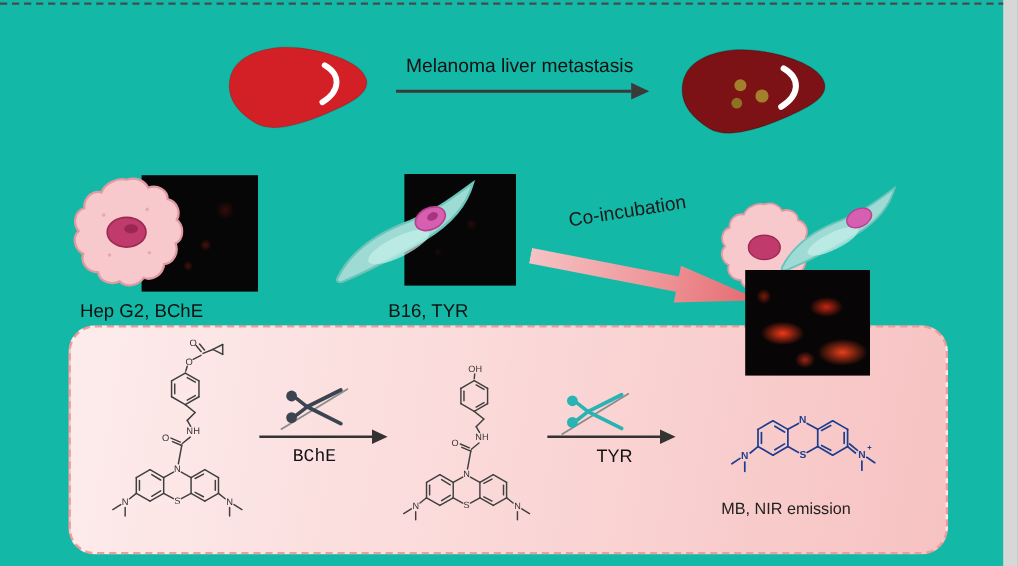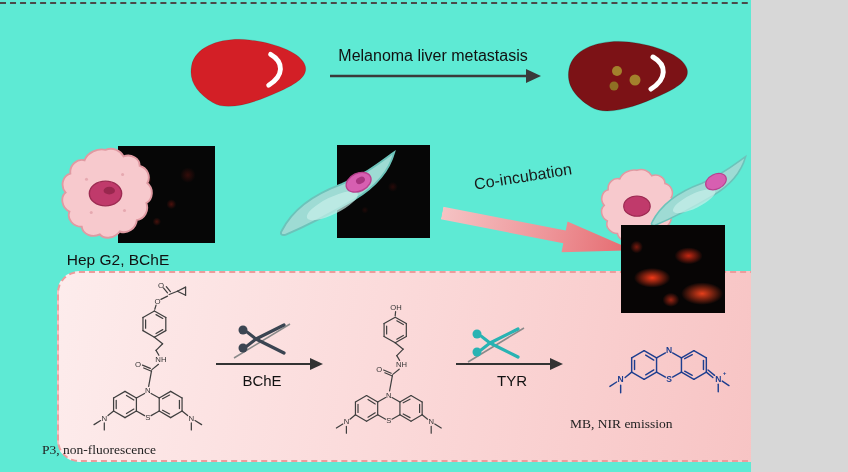--- a/index.html
+++ b/index.html
@@ -1,20 +1,20 @@
 <!DOCTYPE html>
 <html><head>
 <meta charset="utf-8">
 <style>
   html,body{margin:0;padding:0;background:#d7d7d7;}
-  #canvas{position:relative;width:751px;height:472px;background:#5eead4;overflow:hidden;
+  #canvas{position:relative;width:836px;height:472px;background:#14b8a6;overflow:hidden;
           font-family:"Liberation Sans",sans-serif;color:#1a1a1a;}
   .abs{position:absolute;}
   .lbl{font-size:15.5px;text-align:center;color:#111;}
-  .cap{font-size:13.5px;text-align:left;color:#222;font-family:Liberation Serif, serif;}
+  .cap{font-size:13.5px;text-align:center;color:#222;}
   .enz{font-size:15px;text-align:center;color:#111;}
   svg text{font-family:"Liberation Sans",sans-serif;}
   .struct line,.struct path,.struct polygon{stroke:#3f3f3f;stroke-width:1.5;fill:none;stroke-linecap:round;}
   .struct text{fill:#333;font-size:9.5px;text-anchor:middle;dominant-baseline:middle;}
   .mb line,.mb path{stroke:#1d3e8f;stroke-width:1.6;fill:none;stroke-linecap:round;}
   .mb text{fill:#1d3e8f;font-size:9.5px;text-anchor:middle;dominant-baseline:middle;font-weight:bold;}
   .fluor{background-color:#060606;}
   #top-dash{left:0;top:2px;width:848px;height:0;border-top:2px dashed #4a4a4a;}
   #panel{left:57px;top:271px;width:729px;height:187px;border:2px dashed #ee9c9c;border-radius:22px;
          background:linear-gradient(100deg,#fdecec 0%,#fbdada 45%,#f7c2c2 100%);}
@@ -70,20 +70,21 @@
        radial-gradient(5px 5px at 30% 70%,rgba(110,18,12,.25),transparent 70%);"></div>
 
   <svg class="abs" style="left:276px;top:146px;z-index:2;" width="122" height="95" viewBox="0 0 130 100">
     <path d="M6,90 C20,62 48,48 70,40 C95,30 112,16 126,6 C120,28 104,44 84,56 C62,69 34,84 10,94 C6,95 4,93 6,90 Z" fill="#9edbd4" stroke="#6cc3ba" stroke-width="2"></path>
     <ellipse cx="60" cy="63" rx="30" ry="9" fill="#c8efe9" opacity="0.7" transform="rotate(-26 60 63)"></ellipse>
     <ellipse cx="88" cy="38" rx="14" ry="9.5" fill="#d75fb1" stroke="#b8418f" stroke-width="1.5" transform="rotate(-26 88 38)"></ellipse>
     <ellipse cx="90" cy="36" rx="5" ry="3.5" fill="#a83480" transform="rotate(-26 90 36)"></ellipse>
   </svg>
 
   <div class="abs lbl" style="left:38px;top:251px;width:160px;">Hep G2, BChE</div>
+  <div class="abs lbl" style="left:297px;top:251px;width:120px;">B16, TYR</div>
 
   <div id="colabel" class="abs">Co-incubation</div>
   <div id="coarrow" class="abs"></div>
 
   <svg class="abs" style="left:598px;top:152px;z-index:2;" width="152" height="95" viewBox="0 0 160 100">
     <g transform="translate(0,16) scale(0.82)">
       <path d="M50,4 C58,1 66,5 69,11 C77,8 86,13 86,21 C94,23 98,32 94,39 C101,45 100,56 93,60 C96,68 91,77 83,78 C82,87 73,93 65,90 C60,97 49,99 44,93 C36,97 26,93 25,85 C16,85 9,77 12,69 C4,65 2,54 8,49 C2,42 5,31 13,29 C12,20 20,13 28,15 C31,7 42,2 50,4 Z" fill="#f7c9cd" stroke="#e09aa2" stroke-width="2"></path>
       <ellipse cx="50" cy="50" rx="17" ry="13" fill="#c03a6b" stroke="#9c2b52" stroke-width="1.5"></ellipse>
     </g>
     <g transform="translate(52,0) scale(0.82)">
@@ -157,36 +158,35 @@
       <line x1="117.7" y1="156" x2="103.8" y2="164"></line>
     <line x1="103.8" y1="164" x2="89.9" y2="156"></line>
     <line x1="94" y1="141" x2="102.5" y2="136.5"></line>
       <line x1="114.5" y1="143" x2="114.5" y2="153"></line>
       <line x1="102.5" y1="159.5" x2="94" y2="155"></line>
     <line x1="117.7" y1="156" x2="124.5" y2="161.5"></line>
     <text x="129" y="165">N</text>
     <line x1="133.5" y1="167.5" x2="141.5" y2="172.5"></line>
       <line x1="129" y1="170.5" x2="129" y2="179"></line>
   </svg>
-  <div class="abs cap" style="left:42px;top:442px;width:180px;">P3, non-fluorescence</div>
 
   <svg class="abs" style="left:232px;top:316px;" width="60" height="46" viewBox="0 0 60 46">
     <line x1="2" y1="42" x2="58" y2="8" stroke="#8a8a8a" stroke-width="1.5"></line>
     <line x1="24" y1="23" x2="52" y2="9" stroke="#3b4552" stroke-width="3.2" stroke-linecap="round"></line>
     <line x1="24" y1="23" x2="52" y2="37" stroke="#3b4552" stroke-width="3.2" stroke-linecap="round"></line>
     <line x1="15" y1="16" x2="24" y2="23" stroke="#3b4552" stroke-width="3" stroke-linecap="round"></line>
     <line x1="15" y1="30" x2="24" y2="23" stroke="#3b4552" stroke-width="3" stroke-linecap="round"></line>
     <circle cx="11" cy="14" r="4.5" fill="#3b4552"></circle>
       <circle cx="11" cy="32" r="4.5" fill="#3b4552"></circle>
   </svg>
   <svg class="abs" style="left:216px;top:352px;" width="108" height="24" viewBox="0 0 108 24">
     <line x1="0" y1="12" x2="94" y2="12" stroke="#333" stroke-width="2"></line>
     <polygon points="94,6 107,12 94,18" fill="#333"></polygon>
   </svg>
-  <div class="abs enz" style="left:222px;top:372px;width:80px;">BChE</div>
+  <div class="abs enz" style="left:222px;top:372px;width:80px;font-family:Liberation Mono, monospace;">BChE</div>
 
   <svg class="abs struct" style="left:325px;top:290px;" width="126" height="152" viewBox="0 0 150 190">
     <text x="85" y="22">OH</text>
     <line x1="84.5" y1="27" x2="84" y2="32"></line>
     <line x1="84" y1="34" x2="97.9" y2="42"></line>
       <line x1="97.9" y1="42" x2="97.9" y2="58"></line>
     <line x1="97.9" y1="58" x2="84" y2="66"></line>
       <line x1="84" y1="66" x2="70.1" y2="58"></line>
     <line x1="70.1" y1="58" x2="70.1" y2="42"></line>
       <line x1="70.1" y1="42" x2="84" y2="34"></line>

